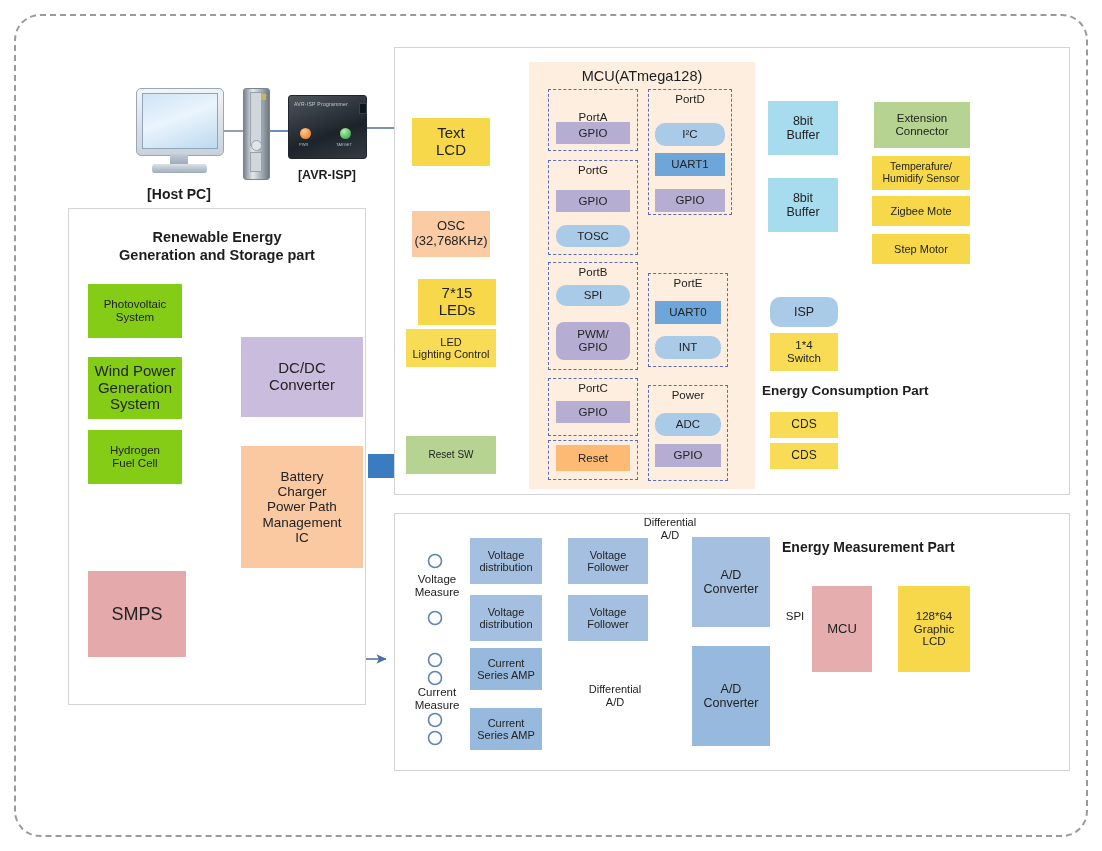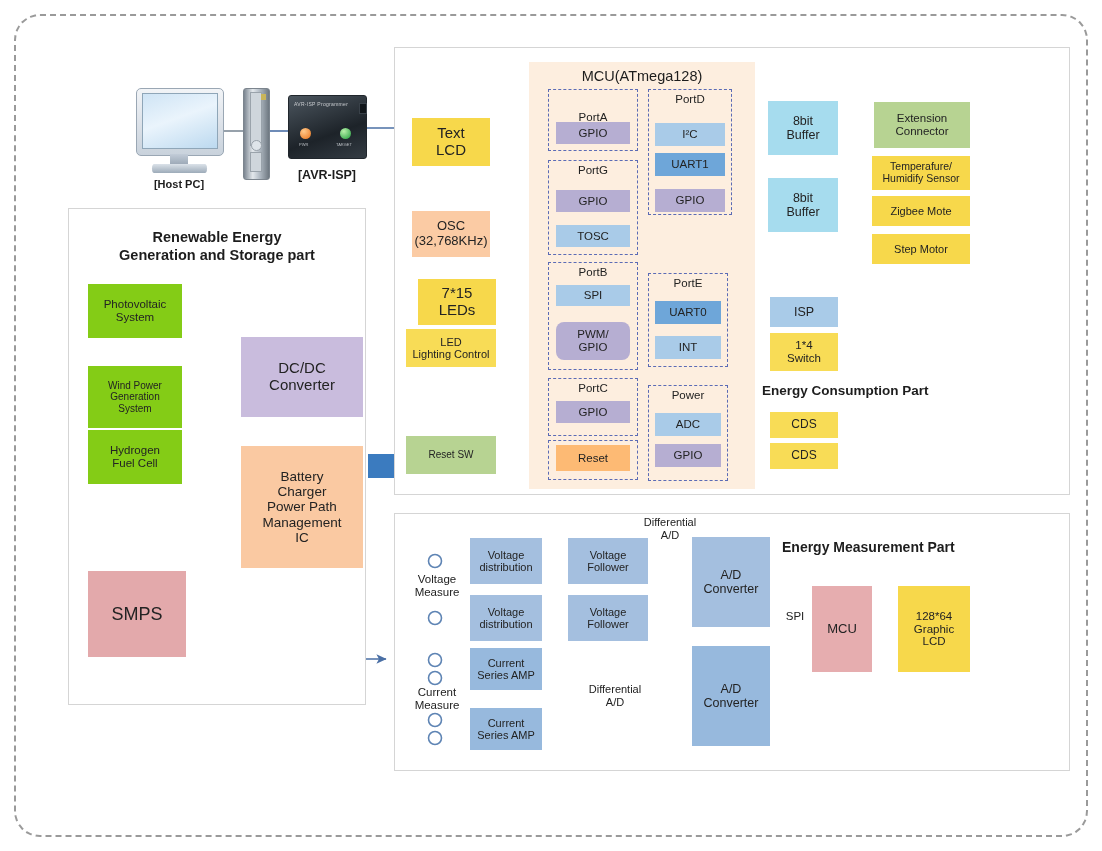--- a/index.html
+++ b/index.html
@@ -21,21 +21,21 @@
   .ttl{position:absolute;font-weight:bold;color:#1d1d1d;text-align:center;line-height:1.25;}
 
   
   .c-yellow{background:#f7d84b;}
   .c-yellow2{background:#f8dc56;}
   .c-peach{background:#fac9a2;}
   .c-peach2{background:#fbcba4;}
   .c-green{background:#84cc16;}
   .c-green2{background:#b7d392;}
   .c-purple{background:#b6aed2;}
-  .c-lblue{background:#a9cbe8;}
+  .c-lblue{background:#a9cbe8;border-radius:10px;}
   .c-mblue{background:#6ea6d9;}
   .c-dcyan{background:#a6dcee;}
   .c-pink{background:#e3a9ab;}
   .c-pink2{background:#e6adaf;}
   .c-lav{background:#c9bcdd;}
   .c-steel{background:#a4bfdf;}
   .c-steel2{background:#97b9dd;}
 
   svg.wires{position:absolute;left:0;top:0;width:1102px;height:851px;pointer-events:none;}
 
@@ -179,33 +179,33 @@
   <div class="tower-strip" style="left:250px;top:152px;width:10px;height:18px;"></div>
 
   <div class="isp" style="left:288px;top:95px;width:77px;height:62px;"></div>
   <div class="isp-txt" style="left:294px;top:101px;">AVR-ISP Programmer</div>
   <div class="led-o" style="left:300px;top:128px;"></div>
   <div class="led-g" style="left:340px;top:128px;"></div>
   <div class="led-cap" style="left:299px;top:142px;">PWR</div>
   <div class="led-cap" style="left:336px;top:142px;">TARGET</div>
   <div class="isp-port" style="left:359px;top:103px;width:6px;height:9px;"></div>
 
-  <div class="cap" style="left:131px;top:178px;width:96px;font-size:11px;">[Host PC]</div>
+  <div class="cap" style="left:131px;top:186px;width:96px;font-size:14px;">[Host PC]</div>
   <div class="cap" style="left:284px;top:168px;width:86px;font-size:12.5px;">[AVR-ISP]</div>
 
   <div class="panel" style="left:68px;top:208px;width:298px;height:497px;"></div>
 
   <div class="ttl" style="left:78px;top:228px;width:278px;font-size:14.5px;">
     <span>Renewable Energy</span><br>
     <span>Generation and Storage part</span>
   </div>
 
   <div class="box c-green" style="left:88px;top:284px;width:94px;height:54px;font-size:11.5px;white-space:pre-line;">Photovoltaic
 System</div>
-  <div class="box c-green" style="left:88px;top:366px;width:94px;height:62px;font-size:10px;white-space:pre-line;">Wind Power
+  <div class="box c-green" style="left:88px;top:357px;width:94px;height:62px;font-size:15px;white-space:pre-line;">Wind Power
 Generation
 System</div>
   <div class="box c-green" style="left:88px;top:430px;width:94px;height:54px;font-size:11.5px;white-space:pre-line;">Hydrogen
 Fuel Cell</div>
 
   <div class="box c-lav" style="left:241px;top:337px;width:122px;height:80px;font-size:15px;white-space:pre-line;">DC/DC
 Converter</div>
 
   <div class="box c-peach" style="left:241px;top:446px;width:122px;height:122px;font-size:13.5px;white-space:pre-line;">Battery
 Charger

